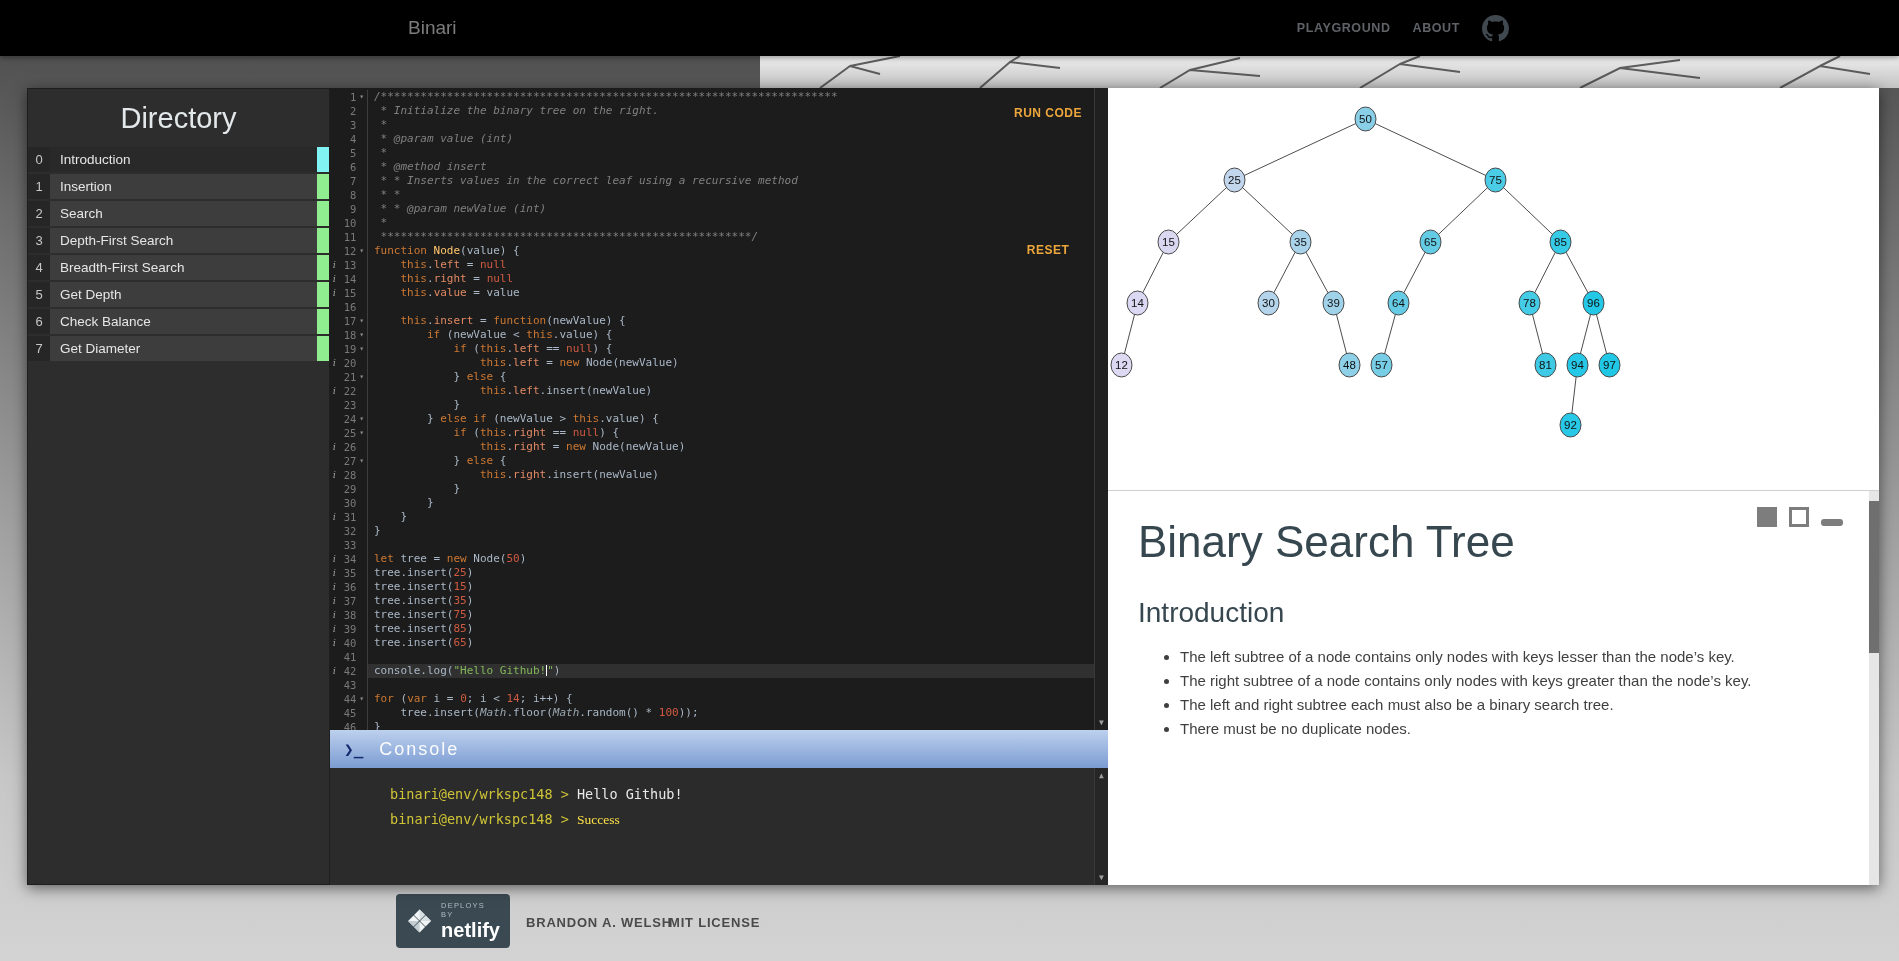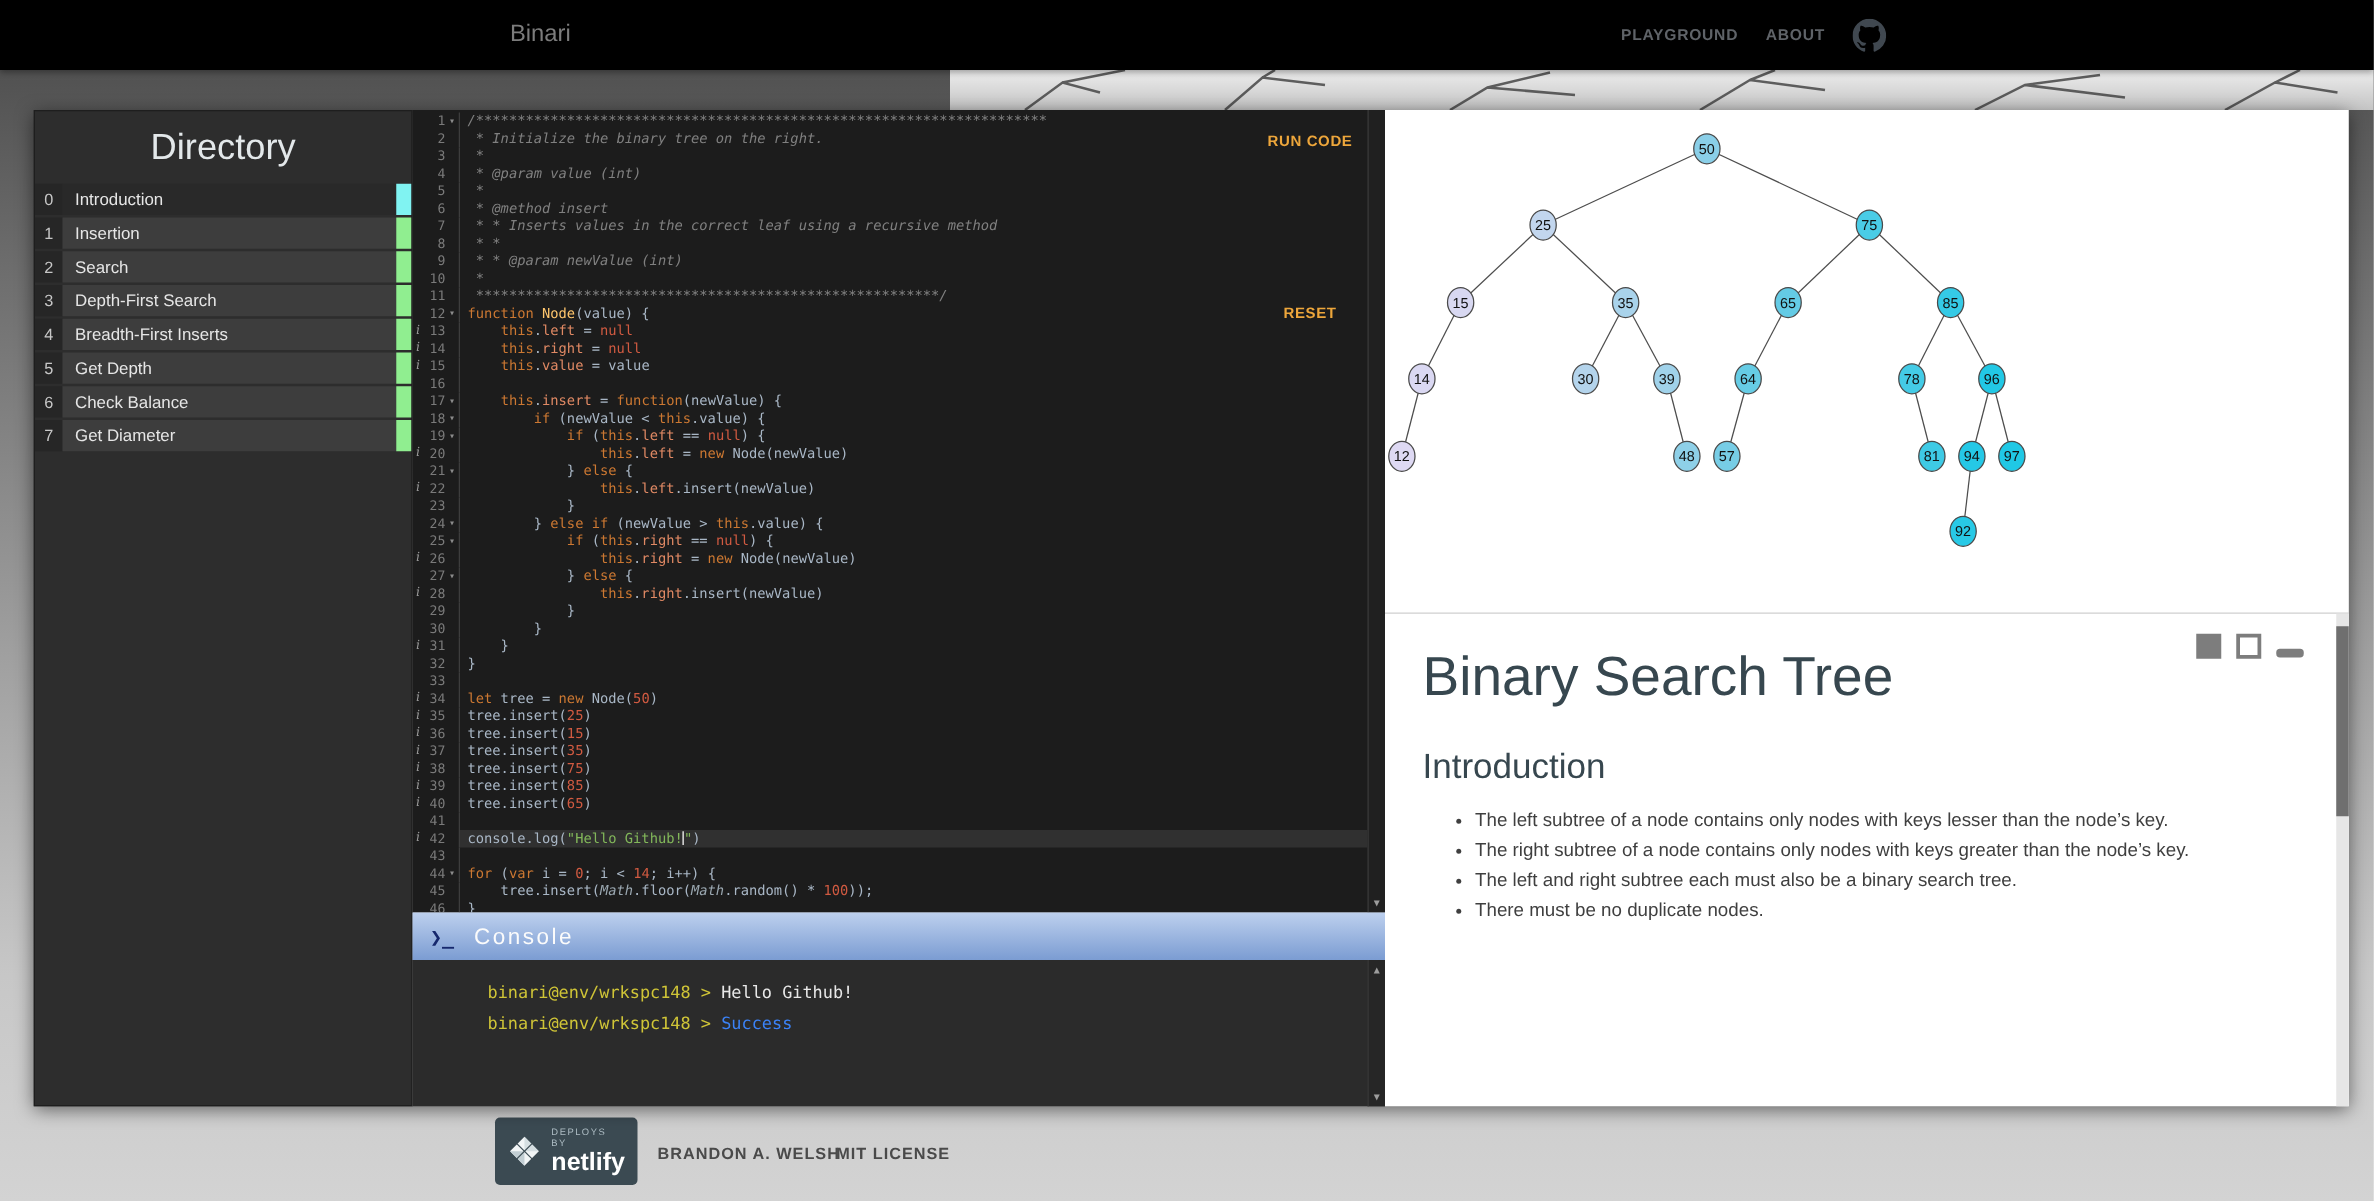--- a/index.html
+++ b/index.html
@@ -149,21 +149,21 @@
           <span class="dir-label">Search</span>
           <span class="dir-flag" style="background: rgb(144, 238, 144);"></span>
         </div>
         <div class="dir-row">
           <span class="dir-num">3</span>
           <span class="dir-label">Depth-First Search</span>
           <span class="dir-flag" style="background: rgb(144, 238, 144);"></span>
         </div>
         <div class="dir-row">
           <span class="dir-num">4</span>
-          <span class="dir-label">Breadth-First Inserts</span>
+          <span class="dir-label">Breadth-First Search</span>
           <span class="dir-flag" style="background: rgb(144, 238, 144);"></span>
         </div>
         <div class="dir-row">
           <span class="dir-num">5</span>
           <span class="dir-label">Get Depth</span>
           <span class="dir-flag" style="background: rgb(144, 238, 144);"></span>
         </div>
         <div class="dir-row">
           <span class="dir-num">6</span>
           <span class="dir-label">Check Balance</span>
@@ -235,21 +235,21 @@
         <span class="arr" style="bottom:3px;">▼</span>
       </div>
     </div>
     <div class="console-head">
       <span class="con-icon">❯_</span>
       <span class="con-title">Console</span>
     </div>
     <div class="console-body">
       <div class="con-lines">
           <div class="con-line"><span class="con-prompt">binari@env/wrkspc148 &gt; </span><span style="color: rgb(232, 232, 232);">Hello Github!</span></div>
-          <div class="con-line"><span class="con-prompt">binari@env/wrkspc148 &gt; </span><span style="color: #3b82f6;">Success</span></div>
+          <div class="con-line"><span class="con-prompt">binari@env/wrkspc148 &gt; </span><span style="color: #fde047; font-family: Liberation Serif, serif;">Success</span></div>
         </div>
       <div class="vscroll">
         <span class="arr" style="top:3px;">▲</span>
         <span class="arr" style="bottom:3px;">▼</span>
       </div>
     </div>
   </div>
 
   <div class="rpanel">
     <div class="tree-area">

